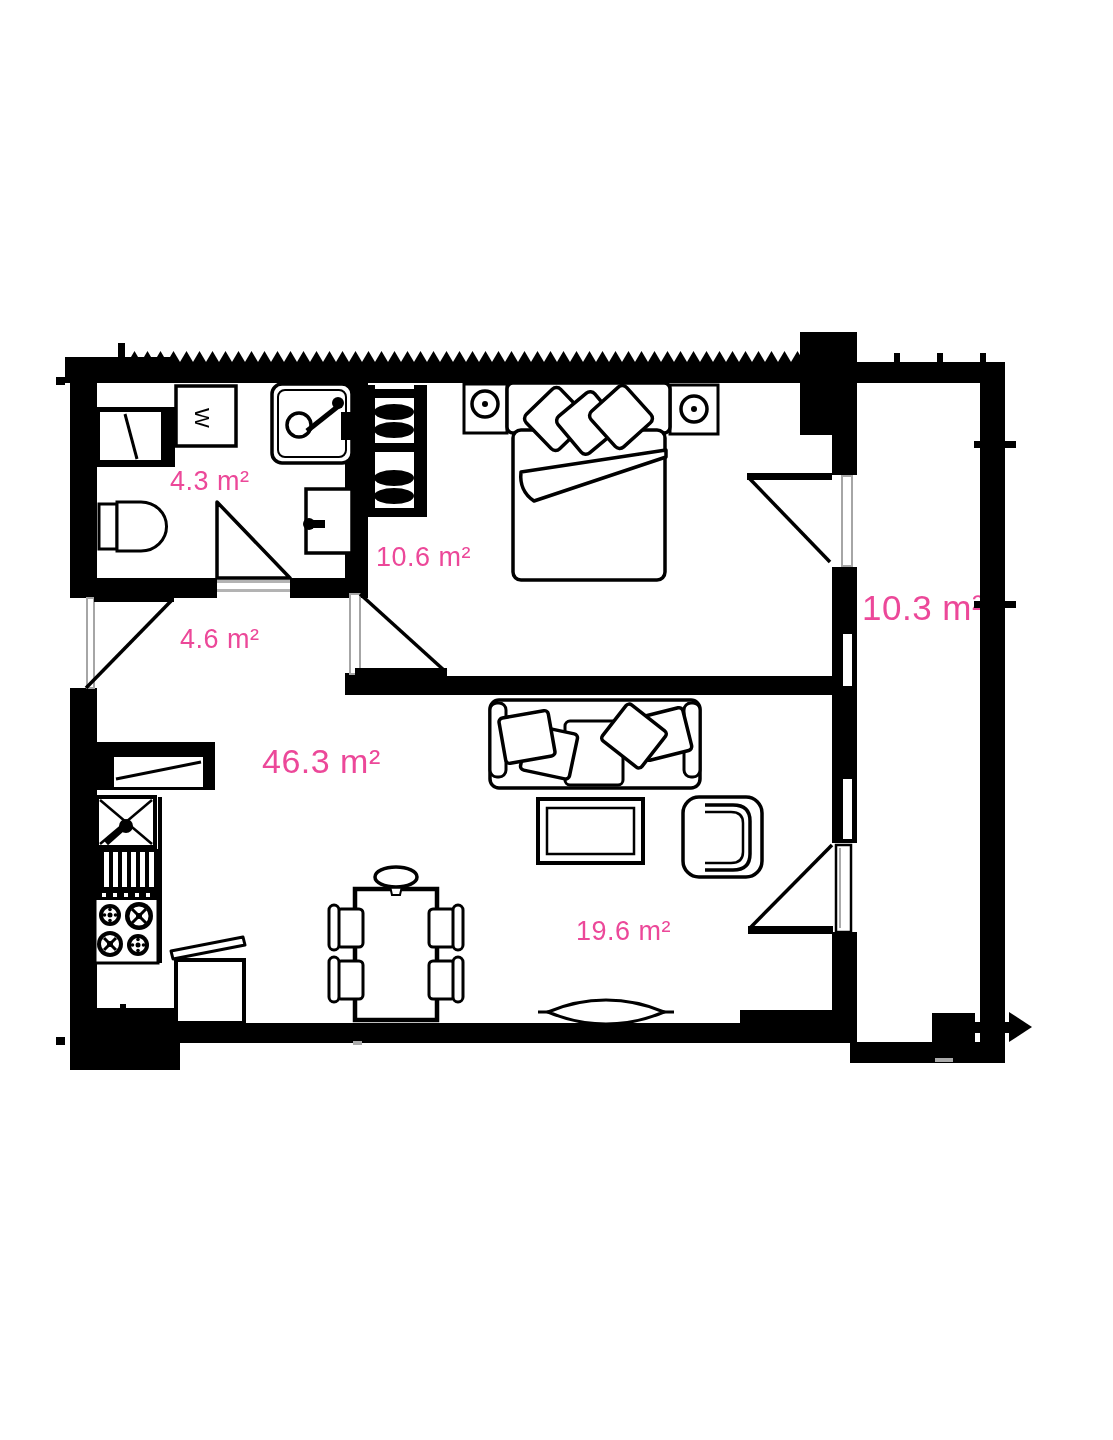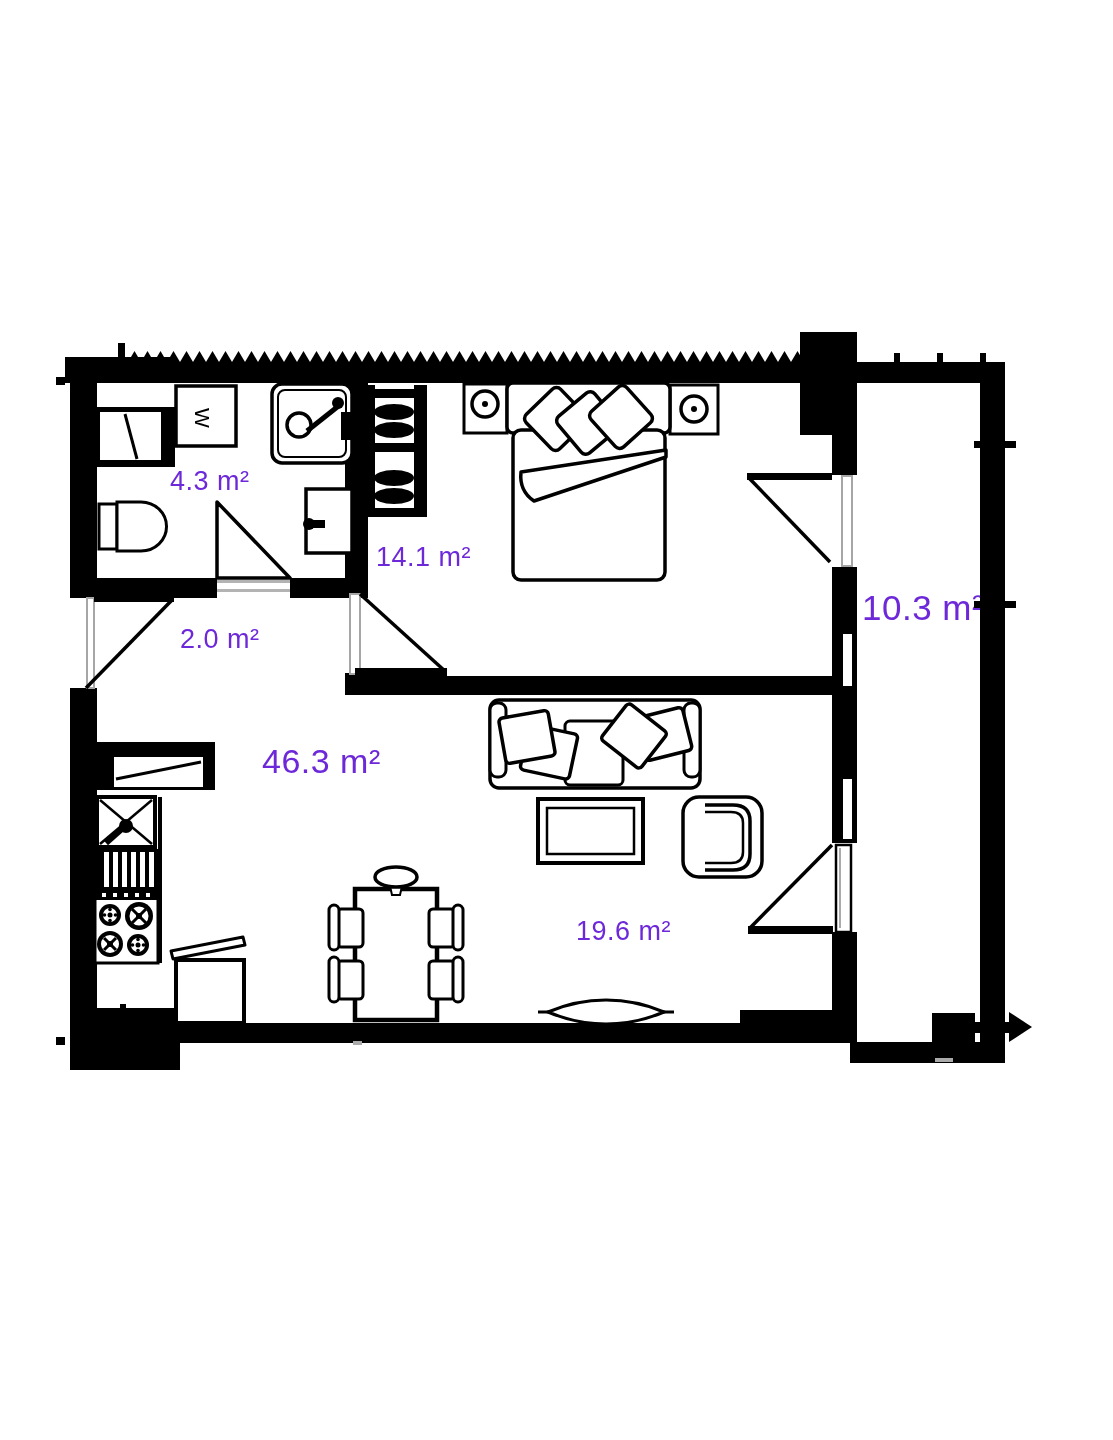--- a/index.html
+++ b/index.html
@@ -1,36 +1,36 @@
 <!DOCTYPE html>
 <html><head>
 <meta charset="utf-8">
 <style>
   html,body{margin:0;padding:0;background:#fff;}
   .plan{position:relative;width:1113px;height:1440px;background:#fff;overflow:hidden;
         font-family:"Liberation Sans",sans-serif;}
   .labels{position:absolute;left:0;top:0;width:100%;height:100%;z-index:1;}
-  .room-label{position:absolute;color:#6d28d9;white-space:nowrap;letter-spacing:0.5px;}
+  .room-label{position:absolute;color:#ec4899;white-space:nowrap;letter-spacing:0.5px;}
   .lbl-bathroom{left:170px;top:466px;font-size:27px;}
   .lbl-hallway{left:180px;top:624px;font-size:27px;}
   .lbl-bedroom{left:376px;top:542px;font-size:27px;}
   .lbl-total{left:262px;top:742px;font-size:34px;}
   .lbl-living{left:576px;top:916px;font-size:27px;}
   .lbl-balcony{left:862px;top:588px;font-size:35px;}
   svg.drawing{position:absolute;left:0;top:0;z-index:2;}
 </style>
 </head>
 <body>
 
 <div class="plan">
 
   <div class="labels">
     <div class="room-label lbl-bathroom">4.3 m²</div>
-    <div class="room-label lbl-hallway">2.0 m²</div>
-    <div class="room-label lbl-bedroom">14.1 m²</div>
+    <div class="room-label lbl-hallway">4.6 m²</div>
+    <div class="room-label lbl-bedroom">10.6 m²</div>
     <div class="room-label lbl-total">46.3 m²</div>
     <div class="room-label lbl-living">19.6 m²</div>
     <div class="room-label lbl-balcony">10.3 m²</div>
   </div>
 
   <svg class="drawing" width="1113" height="1440" viewBox="0 0 1113 1440">
     <defs>
       <pattern id="teeth" x="115" y="351" width="13" height="11" patternUnits="userSpaceOnUse">
         <path d="M0,11 L6.5,0 L13,11 Z" fill="#000"></path>
       </pattern>

